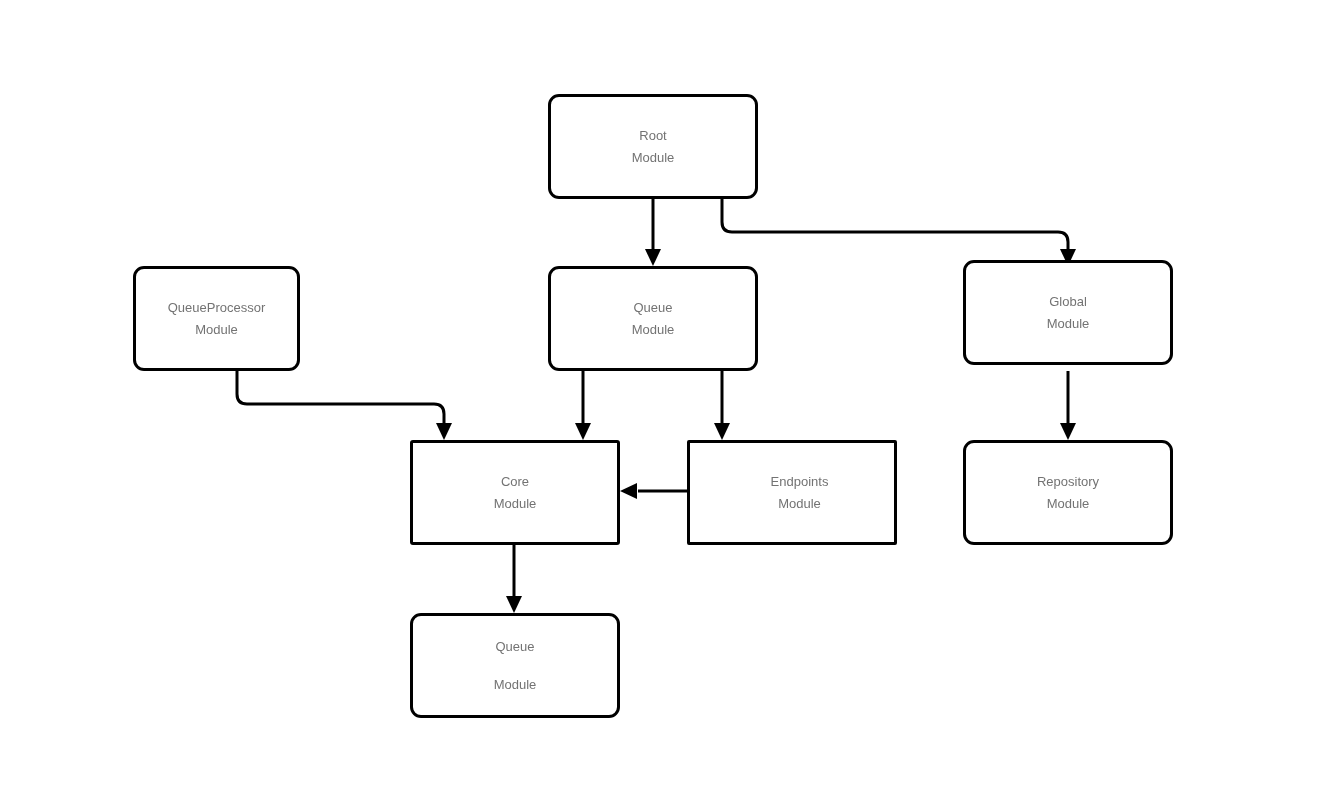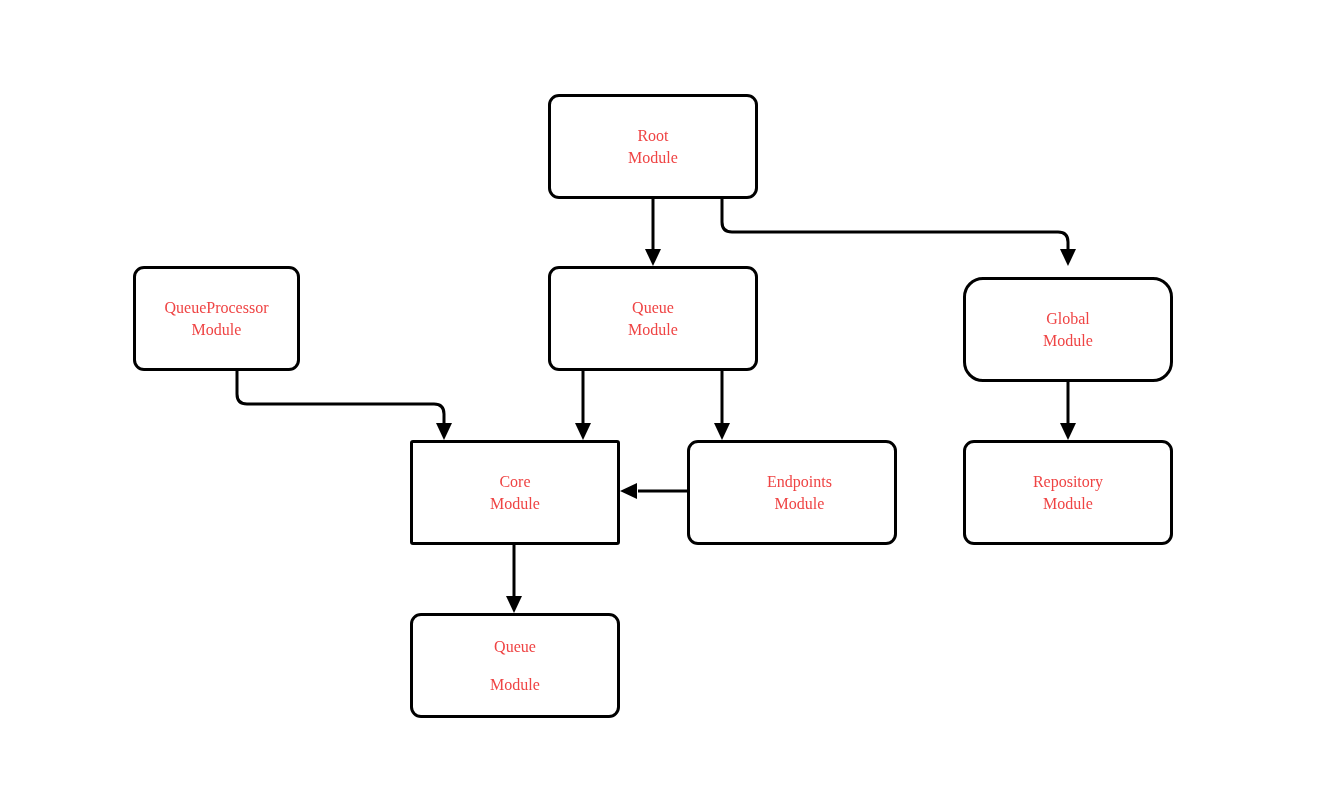--- a/index.html
+++ b/index.html
@@ -37,24 +37,24 @@
     background: #ffffff;
     border: 3px solid #000000;
     border-radius: 11px;
     display: flex;
     flex-direction: column;
     align-items: center;
     justify-content: center;
     text-align: center;
   }
   .node-label {
-    font-family: Liberation Serif, serif;
-    font-size: 16px;
+    font-family: Liberation Sans, sans-serif;
+    font-size: 13px;
     line-height: 22px;
-    color: #ef4444;
+    color: #737373;
     letter-spacing: 0px;
     white-space: nowrap;
   }
 </style>
 </head>
 <body>
 
 <div id="diagram-root">
 
   <svg id="edge-layer" viewBox="0 0 1337 809" width="1337" height="809" xmlns="http://www.w3.org/2000/svg">
@@ -82,29 +82,29 @@
         <div class="node-label">Module</div>
       </div>
       <div class="node" style="left: 133px; top: 266px; width: 167px; height: 105px; border-width: 3px; border-color: rgb(0, 0, 0); background: rgb(255, 255, 255); border-radius: 11px;">
         <div class="node-label">QueueProcessor</div>
         <div class="node-label">Module</div>
       </div>
       <div class="node" style="left: 548px; top: 266px; width: 210px; height: 105px; border-width: 3px; border-color: rgb(0, 0, 0); background: rgb(255, 255, 255); border-radius: 11px;">
         <div class="node-label">Queue</div>
         <div class="node-label">Module</div>
       </div>
-      <div class="node" style="left: 963px; top: 277px; width: 210px; height: 105px; border-width: 3px; border-color: rgb(0, 0, 0); background: rgb(255, 255, 255); border-radius: 20px;">
+      <div class="node" style="left: 963px; top: 260px; width: 210px; height: 105px; border-width: 3px; border-color: rgb(0, 0, 0); background: rgb(255, 255, 255); border-radius: 11px;">
         <div class="node-label">Global</div>
         <div class="node-label">Module</div>
       </div>
       <div class="node" style="left: 410px; top: 440px; width: 210px; height: 105px; border-width: 3px; border-color: rgb(0, 0, 0); background: rgb(255, 255, 255); border-radius: 3px;">
         <div class="node-label">Core</div>
         <div class="node-label">Module</div>
       </div>
-      <div class="node" style="left: 687px; top: 440px; width: 210px; height: 105px; border-width: 3px; border-color: rgb(0, 0, 0); background: rgb(255, 255, 255); border-radius: 11px; padding-left: 15px;">
+      <div class="node" style="left: 687px; top: 440px; width: 210px; height: 105px; border-width: 3px; border-color: rgb(0, 0, 0); background: rgb(255, 255, 255); border-radius: 2px; padding-left: 15px;">
         <div class="node-label">Endpoints</div>
         <div class="node-label">Module</div>
       </div>
       <div class="node" style="left: 963px; top: 440px; width: 210px; height: 105px; border-width: 3px; border-color: rgb(0, 0, 0); background: rgb(255, 255, 255); border-radius: 11px;">
         <div class="node-label">Repository</div>
         <div class="node-label">Module</div>
       </div>
       <div class="node" style="left: 410px; top: 613px; width: 210px; height: 105px; border-width: 3px; border-color: rgb(0, 0, 0); background: rgb(255, 255, 255); border-radius: 11px; gap: 16px;">
         <div class="node-label">Queue</div>
         <div class="node-label">Module</div>

